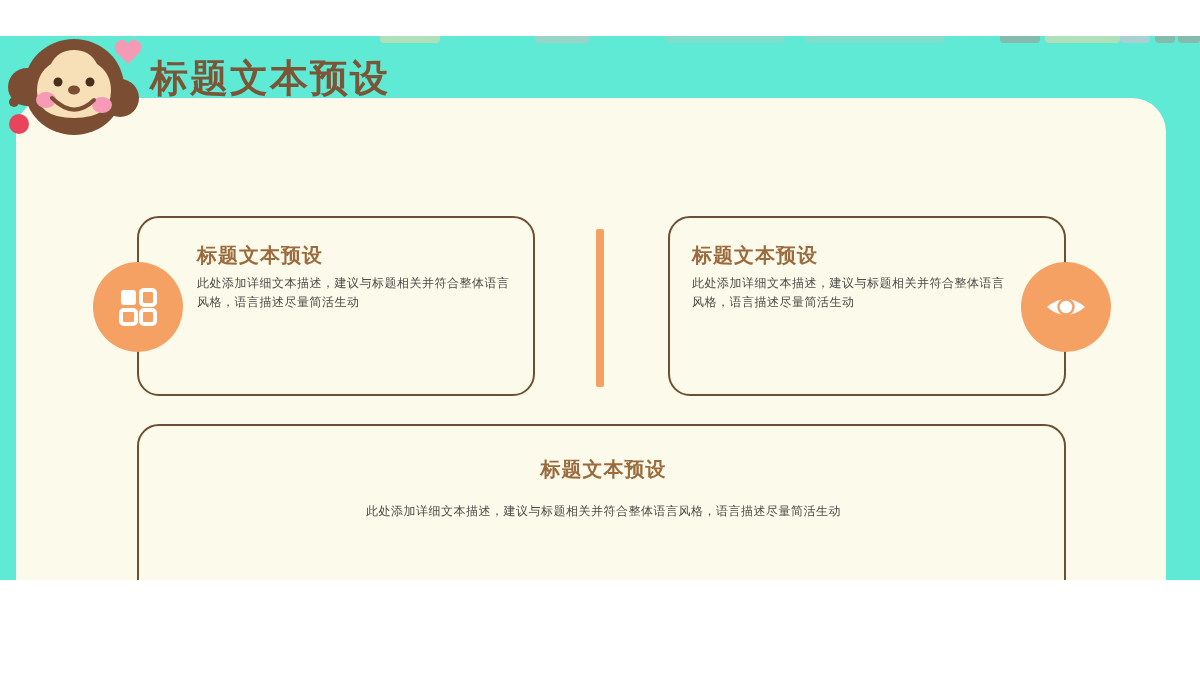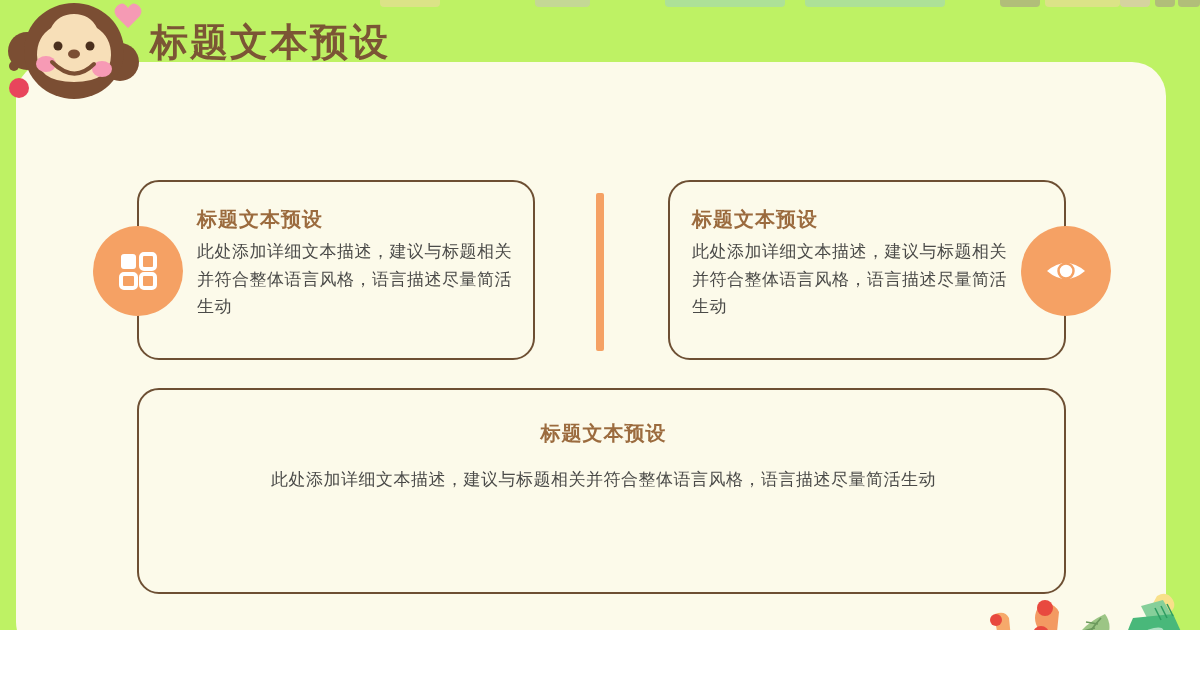--- a/index.html
+++ b/index.html
@@ -3,24 +3,25 @@
 <meta charset="utf-8">
 <style>
   html, body {
     margin: 0;
     padding: 0;
     background: #ffffff;
   }
   #slide {
     position: relative;
     width: 1200px;
-    height: 630px;
-    background: #bef264;
+    height: 544px;
+    background: #5eead4;
     overflow: hidden;
     font-family: "Liberation Sans", "DejaVu Sans", sans-serif;
+    margin-top: 36px;
   }
 
   
   .top-strip {
     position: absolute;
     left: 0; top: 0;
     width: 1200px; height: 7px;
     pointer-events: none;
   }
   .top-chip { position: absolute; top: 0; height: 7px; border-radius: 0 0 4px 4px; opacity: .55; }
@@ -67,21 +68,21 @@
   .card-title {
     position: absolute;
     font-size: 20px;
     font-weight: bold;
     color: #9b6b3e;
     letter-spacing: 1px;
     white-space: nowrap;
   }
   .card-body {
     position: absolute;
-    font-size: 17px;
+    font-size: 12px;
     color: #4a4a48;
     line-height: 1.62;
     letter-spacing: .5px;
   }
 
   .cl-title { left: 58px; top: 24px; }
   .cl-body  { left: 58px; top: 56px; width: 320px; }
 
   .cr-title { left: 22px; top: 24px; }
   .cr-body  { left: 22px; top: 56px; width: 320px; }

